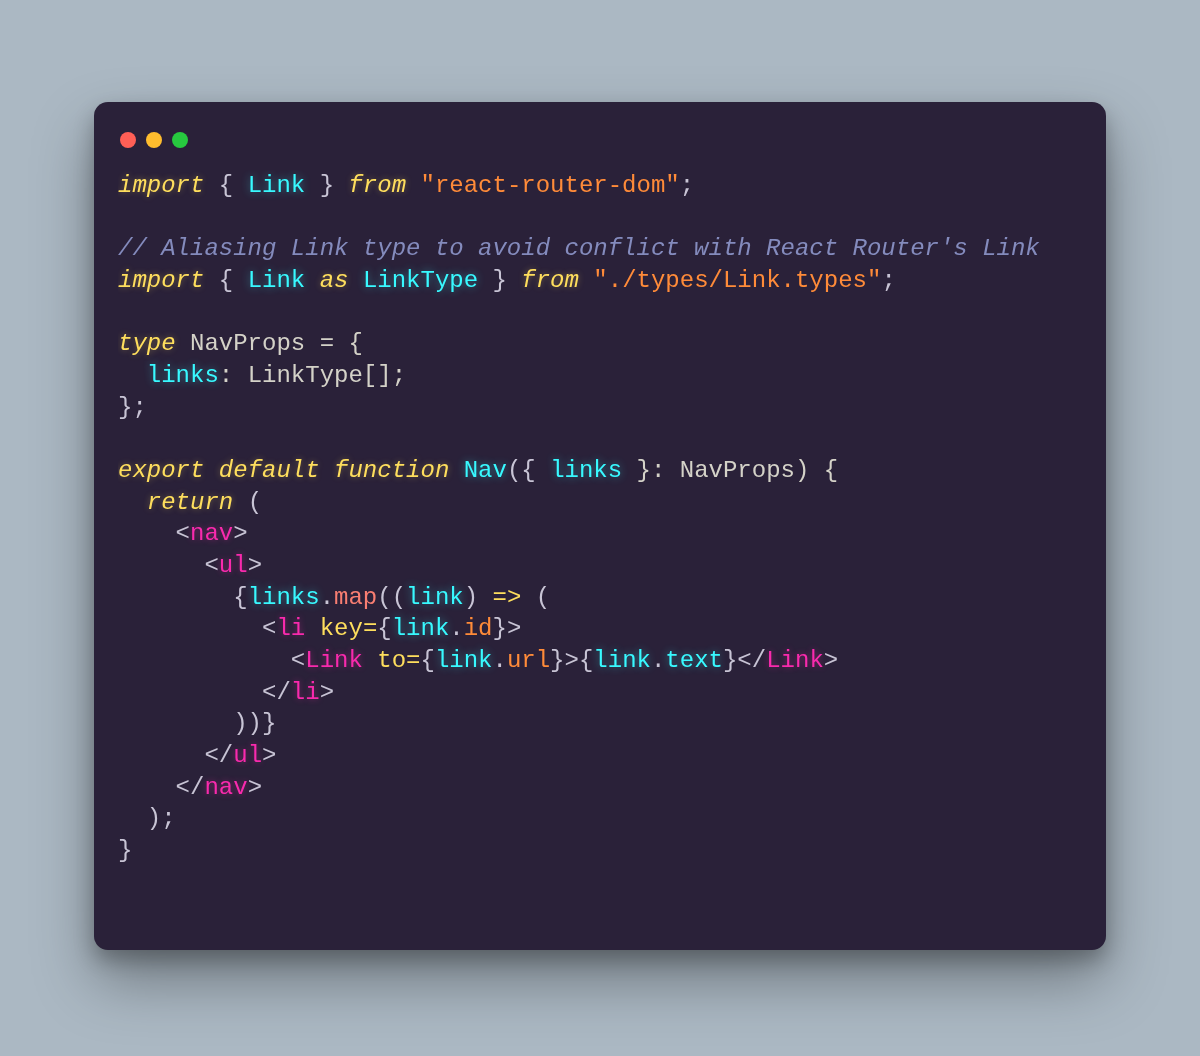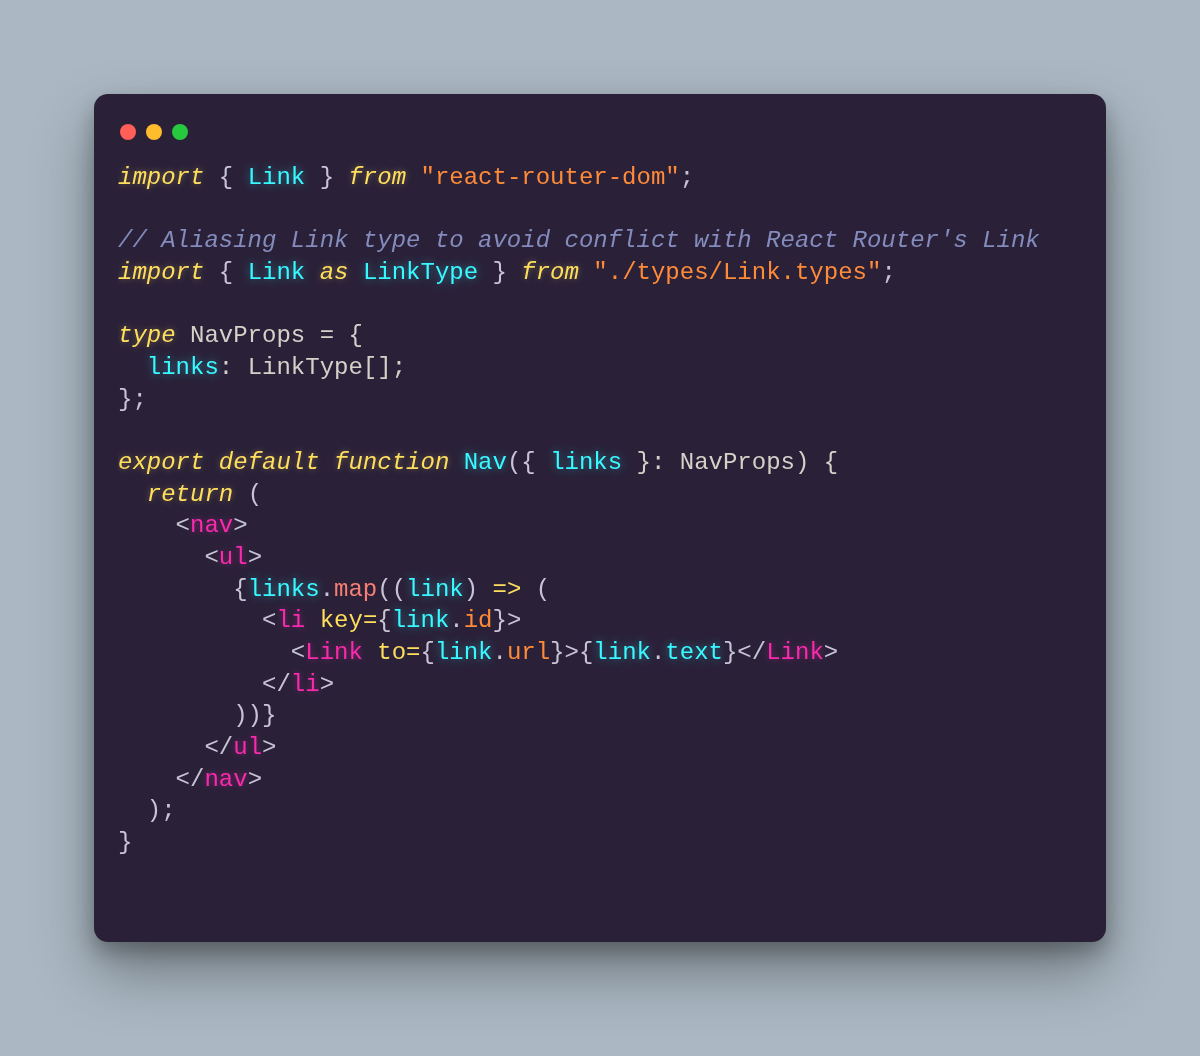--- a/index.html
+++ b/index.html
@@ -7,20 +7,21 @@
   body {
     background: #abb8c3;
     display: flex;
     align-items: flex-start;
     justify-content: center;
     font-family: ui-monospace, "SF Mono", Menlo, Consolas, "Liberation Mono", monospace;
   }
   .stage {
     width: 1200px;
     padding: 94px 94px 0 94px;
+    margin-top: 8px;
   }
   .window {
     background: #2a2139;
     border-radius: 14px;
     box-shadow: 0 30px 60px rgba(0,0,0,0.35), 0 10px 20px rgba(0,0,0,0.25);
     padding: 24px 24px 72px 24px;
     min-height: 848px;
   }
   .traffic {
     display: flex;

